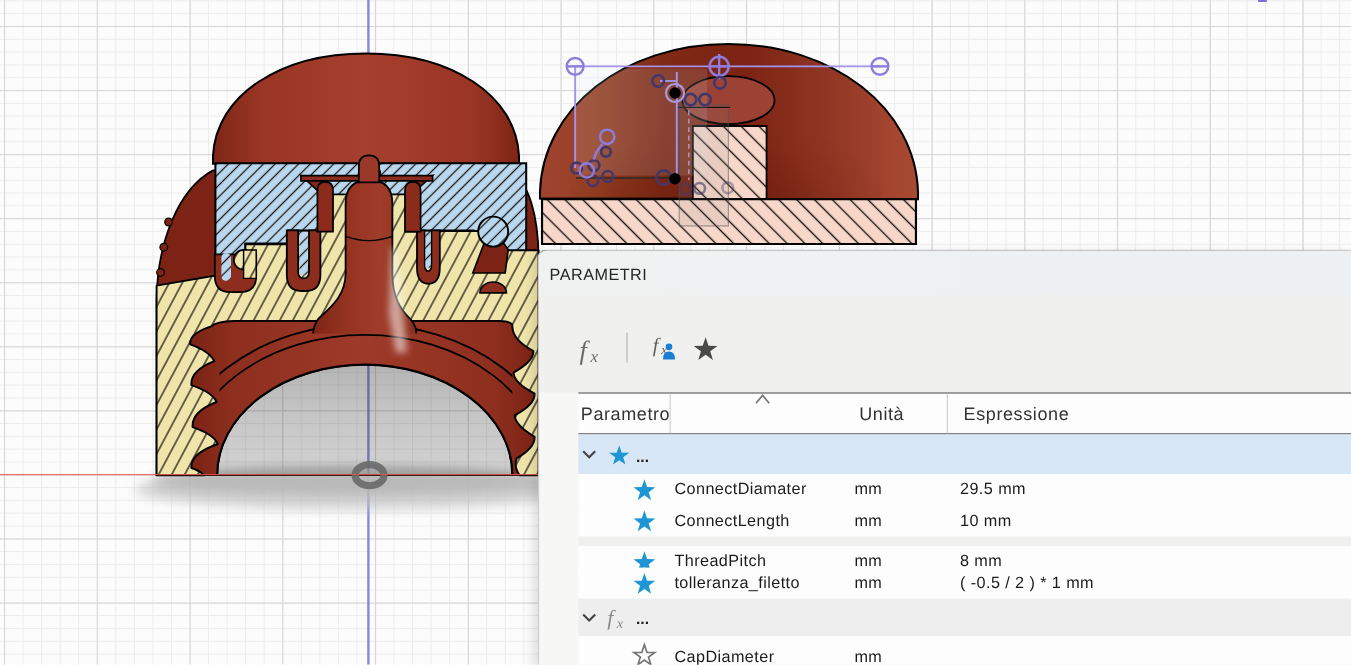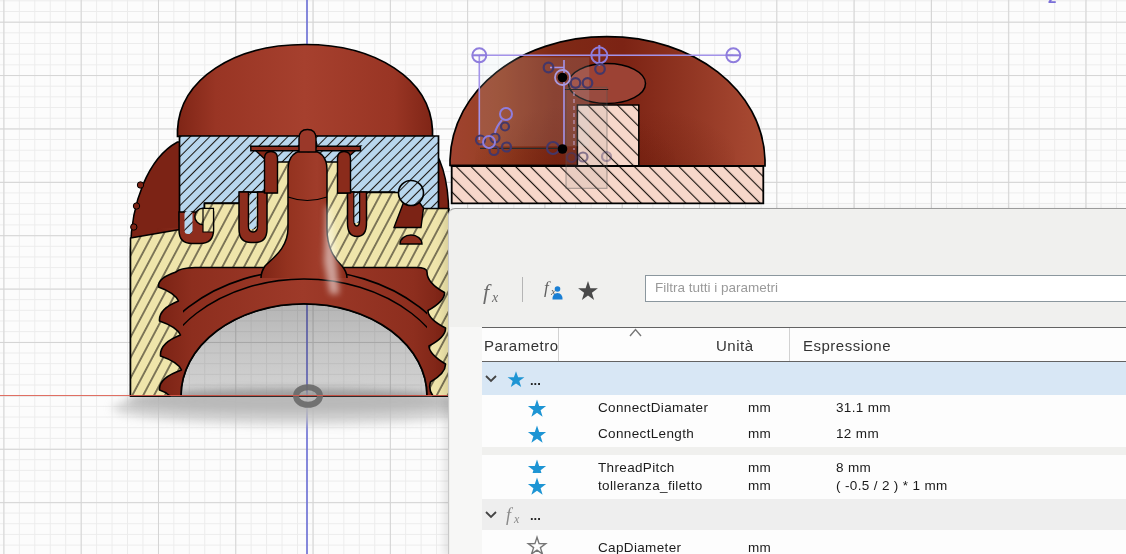--- a/index.html
+++ b/index.html
@@ -29,21 +29,21 @@
   .ptitle span{position:absolute;left:9px;top:12px;font-size:13.5px;color:#262626;letter-spacing:0.4px;}
   .finput{position:absolute;left:196px;top:66px;width:482px;height:27px;background:#fff;
      border:1px solid #8b979e;border-right:none;box-sizing:border-box;}
   .finput span{position:absolute;left:9px;top:4px;font-size:13.5px;color:#9a9a9a;}
   .tbl{position:absolute;left:33px;top:118px;width:645px;}
   .thead{position:absolute;left:0;top:0;width:645px;height:35px;background:#fdfdfd;
      border-top:1px solid #636363;border-bottom:1px solid #636363;box-sizing:border-box;}
   .thead .c{position:absolute;top:0;height:33px;border-right:1px solid #d2d2d2;text-align:center;}
   .thead span{font-size:15px;color:#333;letter-spacing:0.5px;white-space:nowrap;}
   .row{position:absolute;left:0;width:645px;height:26px;background:#fdfdfd;}
-  .row span{position:absolute;top:5px;font-size:13.5px;color:#1b1b1b;letter-spacing:0.35px;white-space:nowrap;margin-left:36px;}
+  .row span{position:absolute;top:5px;font-size:13.5px;color:#1b1b1b;letter-spacing:0.35px;white-space:nowrap;}
   .grow{position:absolute;left:0;width:645px;}
 </style>
 </head>
 <body>
 <div class="canvas"></div>
 <div class="xaxis"></div>
 <div class="yaxis"></div>
 <div class="num2">2</div>
 
 <svg class="fig" width="1126" height="554" viewBox="0 0 1126 554">
@@ -225,33 +225,33 @@
   <circle cx="506" cy="114" r="6"></circle>
       <path d="M 502,120 Q 496,127 495,133"></path>
   <circle cx="489" cy="142" r="6"></circle>
 </g>
 <circle cx="562.5" cy="77.5" r="7.5" fill="none" stroke="#a99ae0" stroke-width="1.8"></circle>
 <circle cx="562.5" cy="77.5" r="4.8" fill="#000"></circle>
 <circle cx="562.5" cy="149" r="4.8" fill="#000"></circle>
 </svg>
 
 <div class="panel">
+  <div class="ptitle">
+      <span>PARAMETRI</span>
+    </div>
   <svg width="678" height="118" style="position:absolute;left:0;top:0">
     <text x="34" y="90" font-size="22" font-style="italic" font-family="Liberation Serif" fill="#6b6b6b">f</text>
     <text x="43" y="93" font-size="14" font-style="italic" font-family="Liberation Serif" fill="#6b6b6b">x</text>
     <line x1="73.5" y1="68" x2="73.5" y2="93" stroke="#b5b5b5" stroke-width="1"></line>
     <text x="95" y="84" font-size="17" font-style="italic" font-family="Liberation Serif" fill="#5f5f5f">f</text>
     <text x="102" y="86" font-size="11" font-style="italic" font-family="Liberation Serif" fill="#5f5f5f">x</text>
     <circle cx="108.5" cy="80" r="2.8" fill="#1a7fd4"></circle>
     <path d="M 103.5,90.5 Q 103.5,84 108.5,84 Q 113.5,84 113.5,90.5 Z" fill="#1a7fd4"></path>
     <path d="M 139.0,72.1 L 141.4,79.2 L 148.9,79.3 L 142.9,83.8 L 145.1,90.9 L 139.0,86.6 L 132.9,90.9 L 135.1,83.8 L 129.1,79.3 L 136.6,79.2 Z" fill="#4a4a4a"></path>
   </svg>
-  <div class="finput">
-      <span>Filtra tutti i parametri</span>
-    </div>
   <div style="position:absolute;left:1px;top:118px;width:32px;height:228px;background:#f7f7f6"></div>
   <div class="tbl">
     <div class="thead">
       <div class="c" style="left:0;width:76px;overflow:hidden">
           <span style="position:absolute;left:2px;top:9px">Parametro</span>
         </div>
       <div class="c" style="left:308px;width:337px;border-right:none">
           <span style="position:absolute;left:13px;top:9px">Espressione</span>
         </div>
       <div class="c" style="left:227px;width:80px">
@@ -267,29 +267,29 @@
       <path d="M 34.0,9.2 L 36.1,15.2 L 42.4,15.3 L 37.3,19.1 L 39.2,25.1 L 34.0,21.5 L 28.8,25.1 L 30.7,19.1 L 25.6,15.3 L 31.9,15.2 Z" fill="#1e95d4"></path>
       <text x="48" y="23" font-weight="bold" font-size="13" fill="#222">...</text>
         </svg>
     </div>
     <div class="row" style="top:68px">
       <svg width="30" height="26" style="position:absolute;left:40px;top:0">
           <path d="M 15.0,4.4 L 17.2,10.9 L 24.1,11.0 L 18.6,15.2 L 20.6,21.8 L 15.0,17.8 L 9.4,21.8 L 11.4,15.2 L 5.9,11.0 L 12.8,10.9 Z" fill="#1e95d4"></path>
         </svg>
       <span style="left:80px">ConnectDiamater</span>
         <span style="left:230px">mm</span>
-        <span style="left:318px">31.1 mm</span>
+        <span style="left:318px">29.5 mm</span>
     </div>
     <div class="row" style="top:94px">
       <svg width="30" height="26" style="position:absolute;left:40px;top:0">
           <path d="M 15.0,4.4 L 17.2,10.9 L 24.1,11.0 L 18.6,15.2 L 20.6,21.8 L 15.0,17.8 L 9.4,21.8 L 11.4,15.2 L 5.9,11.0 L 12.8,10.9 Z" fill="#1e95d4"></path>
         </svg>
       <span style="left:80px">ConnectLength</span>
         <span style="left:230px">mm</span>
-        <span style="left:318px">12 mm</span>
+        <span style="left:318px">10 mm</span>
     </div>
     <div class="row" style="top:128px">
       <svg width="30" height="26" style="position:absolute;left:40px;top:0">
           <path d="M 15.0,4.4 L 17.2,10.9 L 24.1,11.0 L 18.6,15.2 L 20.6,21.8 L 15.0,17.8 L 9.4,21.8 L 11.4,15.2 L 5.9,11.0 L 12.8,10.9 Z" fill="#1e95d4"></path>
         </svg>
       <span style="left:80px">ThreadPitch</span>
         <span style="left:230px">mm</span>
         <span style="left:318px">8 mm</span>
     </div>
     <div class="row" style="top:146px">

